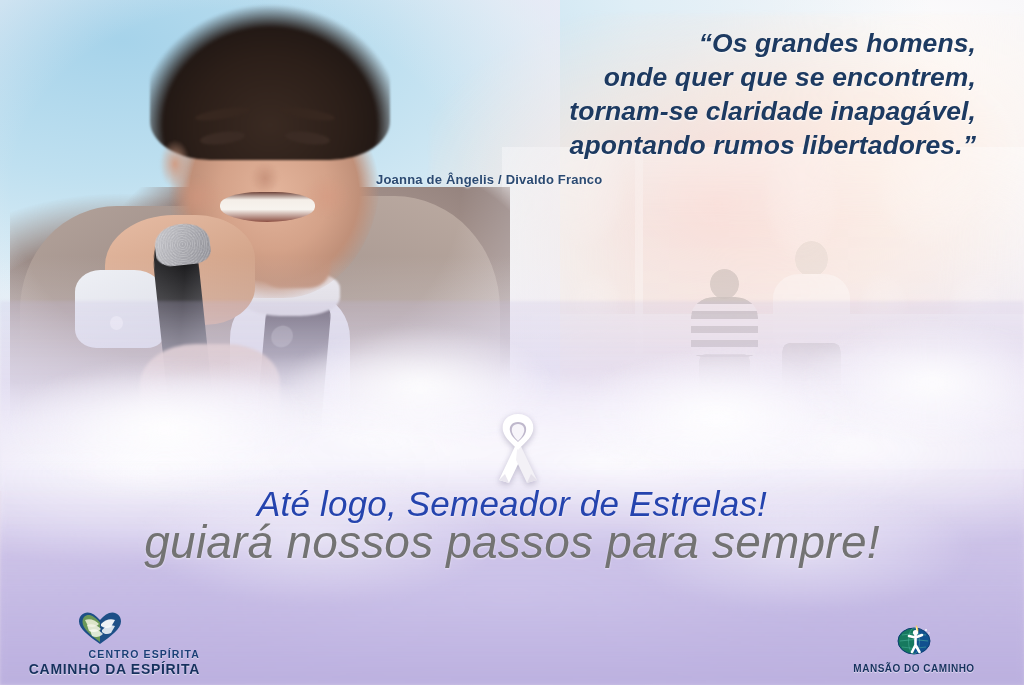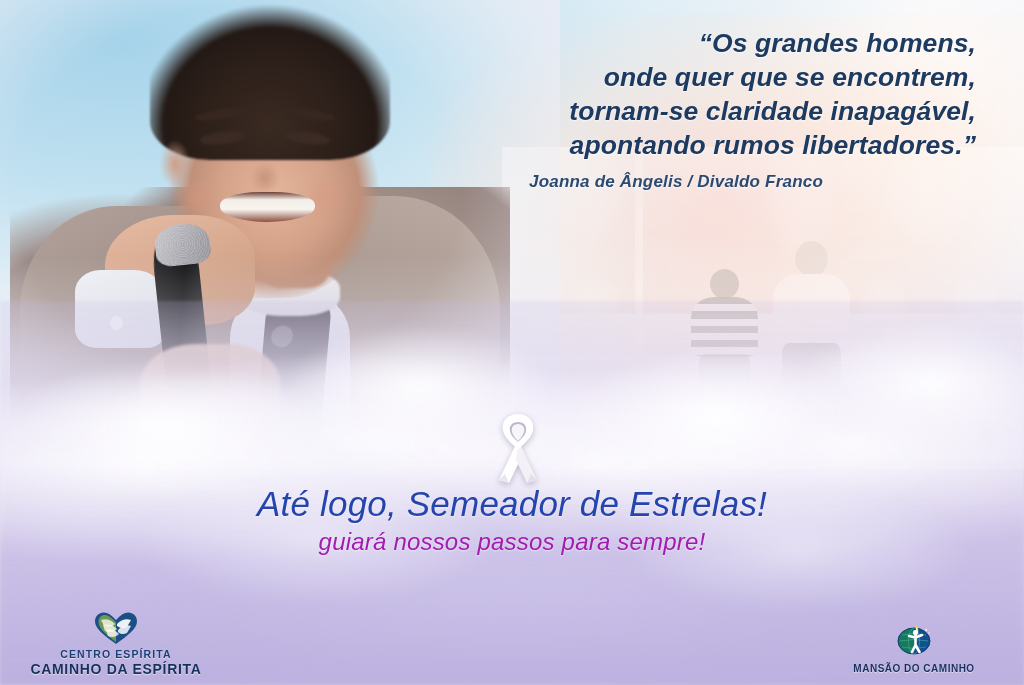--- a/index.html
+++ b/index.html
@@ -291,25 +291,24 @@
     font-weight:bold;
     font-size:26.5px;
     line-height:34px;
     letter-spacing:.1px;
     text-shadow:0 1px 2px rgba(255,255,255,.75);
   }
   .quote .qline { white-space:nowrap; }
   .quote-credit {
     position:absolute; right:48px; top:172px;
     width:600px;
-    text-align:center;
+    text-align:left;
     color:#2b4a72;
-    font-style:italic;
     font-weight:bold;
-    font-size:17px;
+    font-size:13px;
     letter-spacing:.2px;
     text-shadow:0 1px 2px rgba(255,255,255,.7);
   }
 
   
   .ribbon {
     position:absolute; left:487px; top:410px;
     width:62px; height:74px;
     filter:drop-shadow(0 2px 3px rgba(90,80,120,.35));
   }
@@ -318,26 +317,26 @@
   .headline {
     position:absolute; left:0; right:0; top:485px;
     text-align:center;
     font-style:italic;
     font-weight:normal;
     line-height:38px;
     letter-spacing:.2px;
   }
   .headline .h1 { font-size:35px; color:#2544ae; text-shadow:0 1px 2px rgba(255,255,255,.55); }
   .headline .h2 { font-size:35px; color:#2453b5; text-shadow:0 1px 2px rgba(255,255,255,.55); }
-  .headline .h3 { font-size:24px; color:#a21caf; text-shadow:0 1px 2px rgba(255,255,255,.5); }
+  .headline .h3 { font-size:46px; color:#737373; text-shadow:0 1px 2px rgba(255,255,255,.5); }
 
   
   .logo-left {
-    position:absolute; left:16px; bottom:8px;
-    width:200px; text-align:center;
+    position:absolute; left:0; bottom:8px;
+    width:200px; text-align:right;
   }
   .logo-right {
     position:absolute; right:10px; bottom:8px;
     width:200px; text-align:center;
   }
   .logo-mark { display:block; margin:0 auto 3px; }
   .logo-l1 {
     color:#1b3f77; font-size:10.5px; font-weight:bold;
     letter-spacing:1.1px; line-height:13px;
     text-shadow:0 1px 1px rgba(255,255,255,.6);

